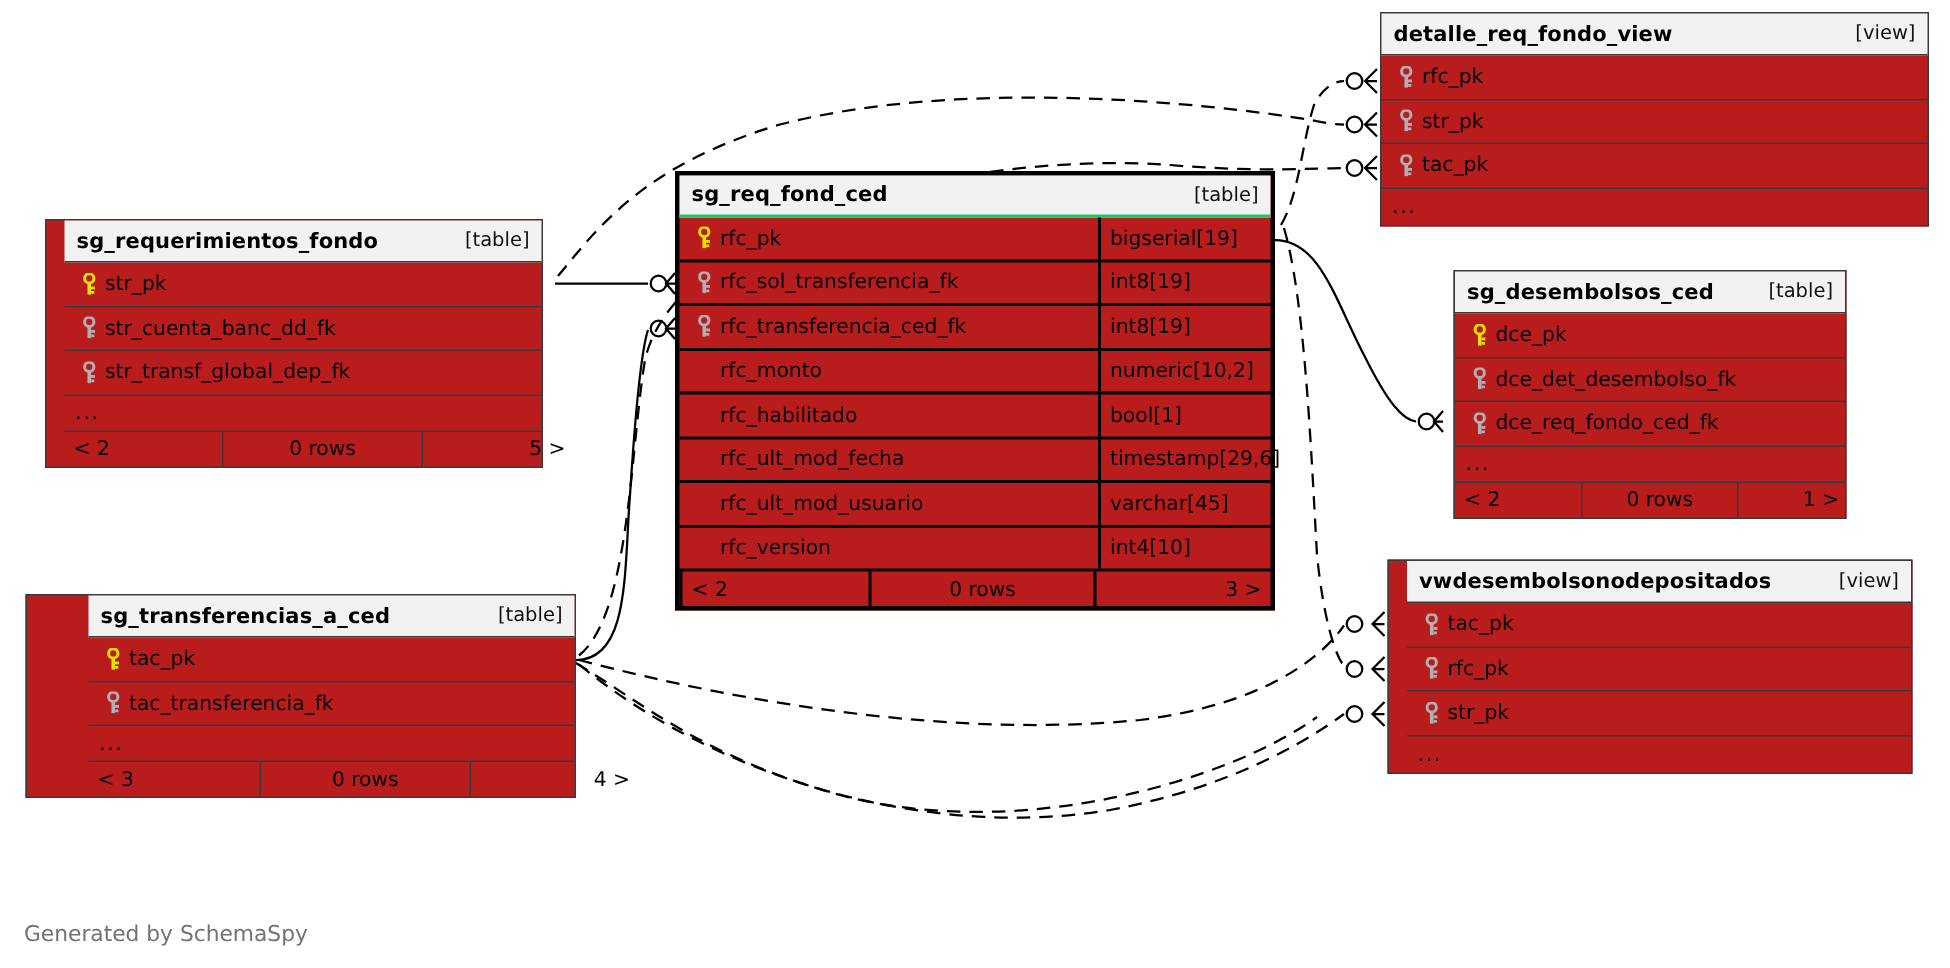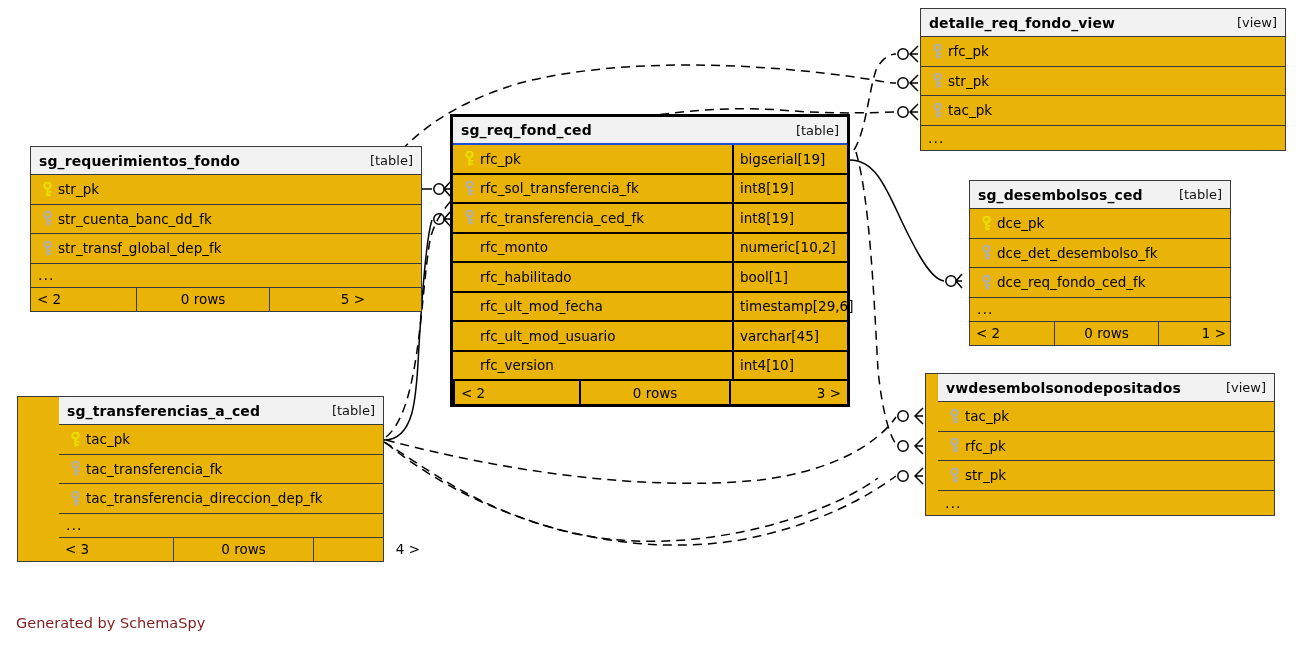--- a/index.html
+++ b/index.html
@@ -24,40 +24,40 @@
     left: 0;
     top: 0;
     width: 1300px;
     height: 645px;
     pointer-events: none;
     z-index: 1;
   }
   .tbl {
     position: absolute;
     z-index: 3;
-    background: #eab308;
+    background: #b91c1c;
     border: 1px solid #3a3a3a;
     box-sizing: border-box;
     font-size: 13.5px;
     color: #000000;
   }
   .tbl.focus {
     border: 3px solid #000000;
   }
   .thead {
     background: #f2f2f2;
     border-bottom: 1px solid #3a3a3a;
     display: flex;
     align-items: center;
     justify-content: space-between;
     padding: 0 8px;
     height: 28px;
     box-sizing: border-box;
   }
-  .tbl.focus .thead { border-bottom: 2px solid #1d4ed8; }
+  .tbl.focus .thead { border-bottom: 2px solid #22c55e; }
   .tname {
     font-weight: bold;
     font-size: 14px;
     letter-spacing: 0.1px;
     white-space: nowrap;
   }
   .ttype {
     font-size: 13px;
     color: #111;
     white-space: nowrap;
@@ -125,21 +125,21 @@
   .tbl.focus .fcell { border-left: 2px solid #000; }
   .fcell:first-child { border-left: none; }
   .fcell.lft { justify-content: flex-start; padding-left: 6px; }
   .fcell.mid { justify-content: center; }
   .fcell.rgt { justify-content: flex-end; padding-right: 6px; }
   .credit {
     position: absolute;
     left: 16px;
     top: 615px;
     font-size: 14.5px;
-    color: #7f1d1d;
+    color: #737373;
     z-index: 3;
     text-align: center;
   }
 </style>
 </head>
 <body>
 
 <div id="canvas">
 
   <svg id="edges" viewBox="0 0 1300 645" xmlns="http://www.w3.org/2000/svg">
@@ -189,21 +189,21 @@
       <path d="M386,443 C480,520 620,560 740,540 C820,525 870,495 896,476" stroke-dasharray="9,6"></path>
       <circle cx="903" cy="476" r="5.2" fill="#fff" stroke="#000" stroke-width="1.5"></circle>
       <path d="M923,468 L915,476 L923,484 M923,476 L915,476" stroke-width="1.5"></path>
 
       <path d="M384,442 C430,470 470,505 560,530 C680,562 820,520 878,478" stroke-dasharray="9,6"></path>
     </g>
   </svg>
 
   <div class="credit">Generated by SchemaSpy</div>
 
-<div class="tbl" style="left: 30px; top: 146px; width: 392px;">
+<div class="tbl" style="left: 30px; top: 146px; width: 332px; padding-left: 12px;">
       <div class="thead">
         <span class="tname">sg_requerimientos_fondo</span>
         <span class="ttype">[table]</span>
       </div>
       <div class="row">
         <div class="colname" style="width: auto;">
           <span class="keyslot">
             <svg width="11" height="15" viewBox="0 0 11 15">
               <circle cx="5.5" cy="3.6" r="3.1" fill="none" stroke="#e8e000" stroke-width="2"></circle>
               <rect x="4.3" y="6" width="2.4" height="8.4" fill="#e8e000"></rect>
@@ -269,33 +269,20 @@
         <div class="colname" style="width: auto;">
           <span class="keyslot">
             <svg width="11" height="15" viewBox="0 0 11 15">
               <circle cx="5.5" cy="3.6" r="3.1" fill="none" stroke="#b0b0b0" stroke-width="2"></circle>
               <rect x="4.3" y="6" width="2.4" height="8.4" fill="#b0b0b0"></rect>
               <rect x="6.7" y="9" width="2.6" height="1.9" fill="#b0b0b0"></rect>
               <rect x="6.7" y="12" width="2.2" height="1.8" fill="#b0b0b0"></rect>
             </svg>
           </span>
           <span>tac_transferencia_fk</span>
-        </div>
-      </div>
-      <div class="row">
-        <div class="colname" style="width: auto;">
-          <span class="keyslot">
-            <svg width="11" height="15" viewBox="0 0 11 15">
-              <circle cx="5.5" cy="3.6" r="3.1" fill="none" stroke="#b0b0b0" stroke-width="2"></circle>
-              <rect x="4.3" y="6" width="2.4" height="8.4" fill="#b0b0b0"></rect>
-              <rect x="6.7" y="9" width="2.6" height="1.9" fill="#b0b0b0"></rect>
-              <rect x="6.7" y="12" width="2.2" height="1.8" fill="#b0b0b0"></rect>
-            </svg>
-          </span>
-          <span>tac_transferencia_direccion_dep_fk</span>
         </div>
       </div>
       <div class="ellipsis-row">...</div>
       <div class="footer">
         <div class="fcell lft" style="flex: 0 0 114px;">&lt; 3</div>
         <div class="fcell mid" style="flex: 0 0 140px;">0 rows</div>
         <div class="fcell rgt" style="flex: 0 0 113px;">4 &gt;</div>
       </div>
     </div>
     <div class="tbl focus" style="left: 450px; top: 114px; width: 400px;">

